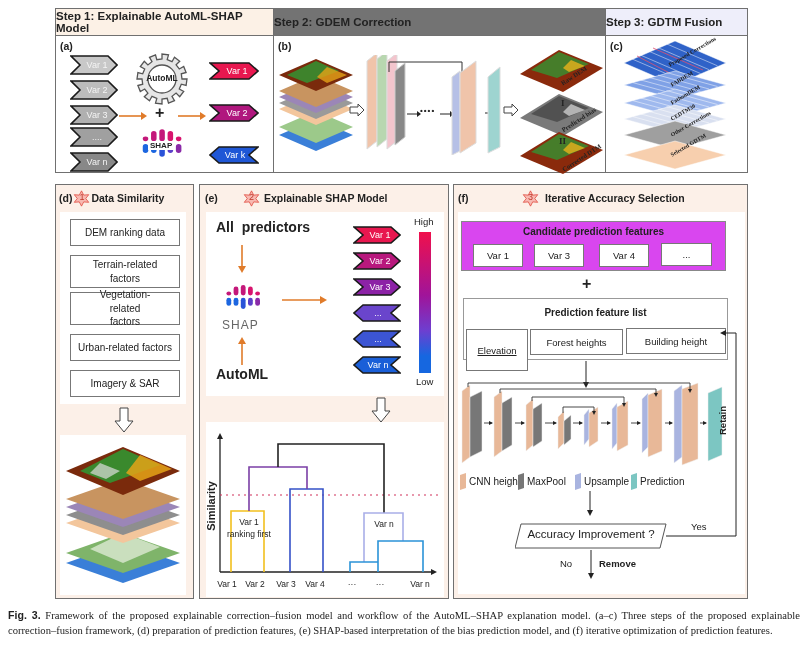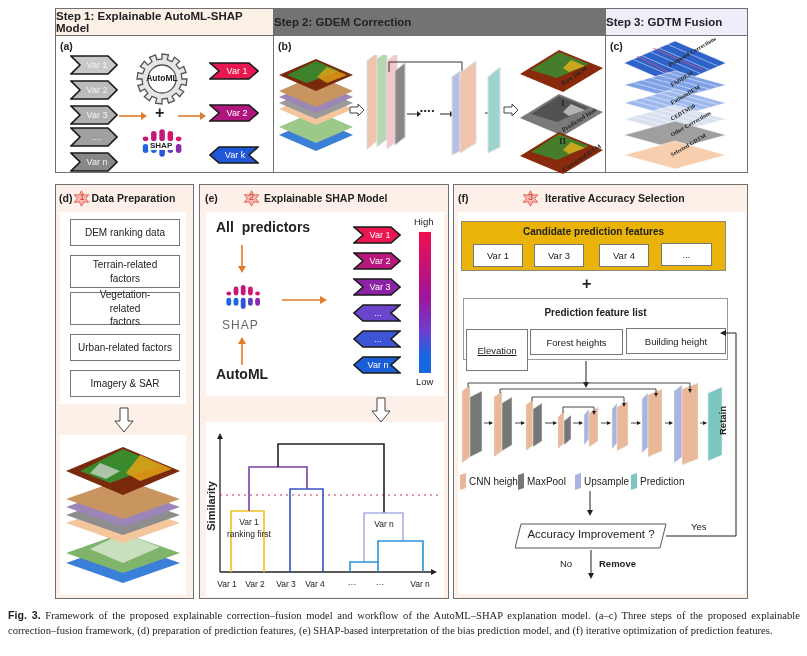--- a/index.html
+++ b/index.html
@@ -236,21 +236,21 @@
         <polygon points="52,1 103,15 52,29 1,15" fill="#f7cfae" stroke="#fff" stroke-width="0.5"></polygon>
       </svg><span style="position: absolute; left: 48px; top: 12px; font-family: &quot;Liberation Serif&quot;, serif; font-size: 5.8px; font-weight: bold; color: rgb(34, 34, 34); transform: rotate(-30deg); transform-origin: left center; white-space: nowrap;">Selected GDTM</span></div>
   </div>
 
 <div class="abs border" style="left:55px;top:184px;width:139px;height:415px;background:#fcf0e8;">
   <div class="abs" style="left:0;top:2px;width:100%;height:22px;display:flex;align-items:center;font-weight:bold;font-size:10.5px;padding-left:3px;">
     <span>(d)</span>
     <span class="star-slot" style="position:relative;width:17px;height:17px;margin:0 1px;"><svg width="17" height="17" viewBox="0 0 20 20">
           <polygon points="10,1 12.6,6 18.5,5.5 15,10 18.5,14.5 12.6,14 10,19 7.4,14 1.5,14.5 5,10 1.5,5.5 7.4,6" fill="#f7b9b2" stroke="#e0463a" stroke-width="0.9"></polygon>
         </svg><span style="position: absolute; left: 0px; top: 2px; width: 17px; text-align: center; font-size: 9px; color: rgb(192, 57, 43); font-weight: normal;">1</span></span>
-    <span>Data Preparation</span>
+    <span>Data Similarity</span>
   </div>
   <div class="abs" style="left:4px;top:27px;width:126px;height:192px;background:#fff;">
     <div class="dp-box" style="top:7px;height:27px;">DEM ranking data</div>
     <div class="dp-box" style="top:43px;height:33px;padding:0 14px;">Terrain-related factors</div>
     <div class="dp-box" style="top:80px;height:33px;padding:0 23px;">Vegetation-related factors</div>
     <div class="dp-box" style="top:122px;height:27px;">Urban-related factors</div>
     <div class="dp-box" style="top:158px;height:27px;">Imagery &amp; SAR</div>
   </div>
   <svg class="abs" style="left:58px;top:222px;" width="20" height="26">
       <polygon points="6,1 14,1 14,14 19,14 10,25 1,14 6,14" fill="#fff" stroke="#444"></polygon>
@@ -385,21 +385,21 @@
 <div class="abs border" style="left:453px;top:184px;width:295px;height:415px;background:#fcf0e8;">
   <div class="abs" style="left:0;top:2px;width:100%;height:22px;display:flex;align-items:center;font-weight:bold;font-size:10.5px;padding-left:4px;">
     <span style="width:64px;">(f)</span>
     <span class="star-slot" style="position:relative;width:17px;height:17px;margin-right:6px;"><svg width="17" height="17" viewBox="0 0 20 20">
           <polygon points="10,1 12.6,6 18.5,5.5 15,10 18.5,14.5 12.6,14 10,19 7.4,14 1.5,14.5 5,10 1.5,5.5 7.4,6" fill="#f7b9b2" stroke="#e0463a" stroke-width="0.9"></polygon>
         </svg><span style="position: absolute; left: 0px; top: 2px; width: 17px; text-align: center; font-size: 9px; color: rgb(192, 57, 43); font-weight: normal;">3</span></span>
     <span>Iterative Accuracy Selection</span>
   </div>
   <div class="abs" style="left:4px;top:27px;width:287px;height:382px;background:#fff;"></div>
 
-  <div class="abs" style="left:7px;top:36px;width:265px;height:50px;border:1px solid #888;background:#eab308;">
+  <div class="abs" style="left:7px;top:36px;width:265px;height:50px;border:1px solid #888;background:#d946ef;">
     <div class="abs" style="left:0;top:4px;width:100%;text-align:center;font-size:10px;font-weight:bold;">Candidate prediction features</div>
     <div class="feat-box" style="left:11px;top:22px;width:50px;height:23px;">Var 1</div>
     <div class="feat-box" style="left:72px;top:22px;width:50px;height:23px;">Var 3</div>
     <div class="feat-box" style="left:137px;top:22px;width:50px;height:23px;">Var 4</div>
     <div class="feat-box" style="left:199px;top:21px;width:51px;height:23px;">...</div>
   </div>
   <span class="abs" style="left:128px;top:90px;font-size:16px;font-weight:bold;">+</span>
 
   <div class="abs" style="left:9px;top:113px;width:265px;height:62px;border:1px solid #999;background:#fff;">
     <div class="abs" style="left:0;top:8px;width:100%;text-align:center;font-size:10px;font-weight:bold;">Prediction feature list</div>

